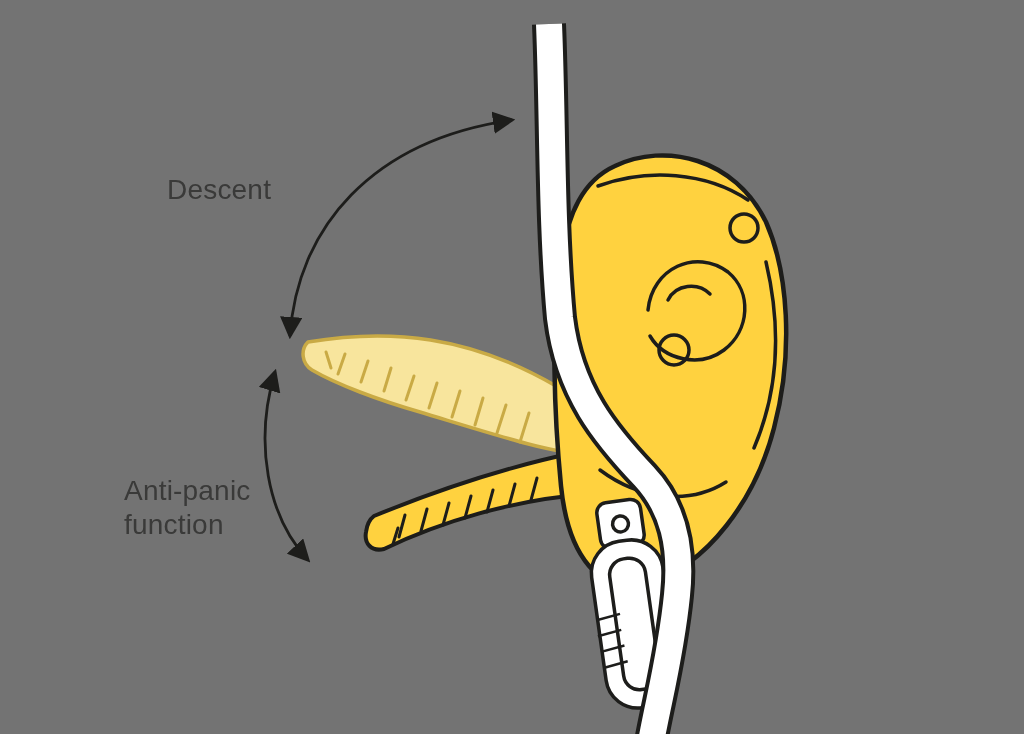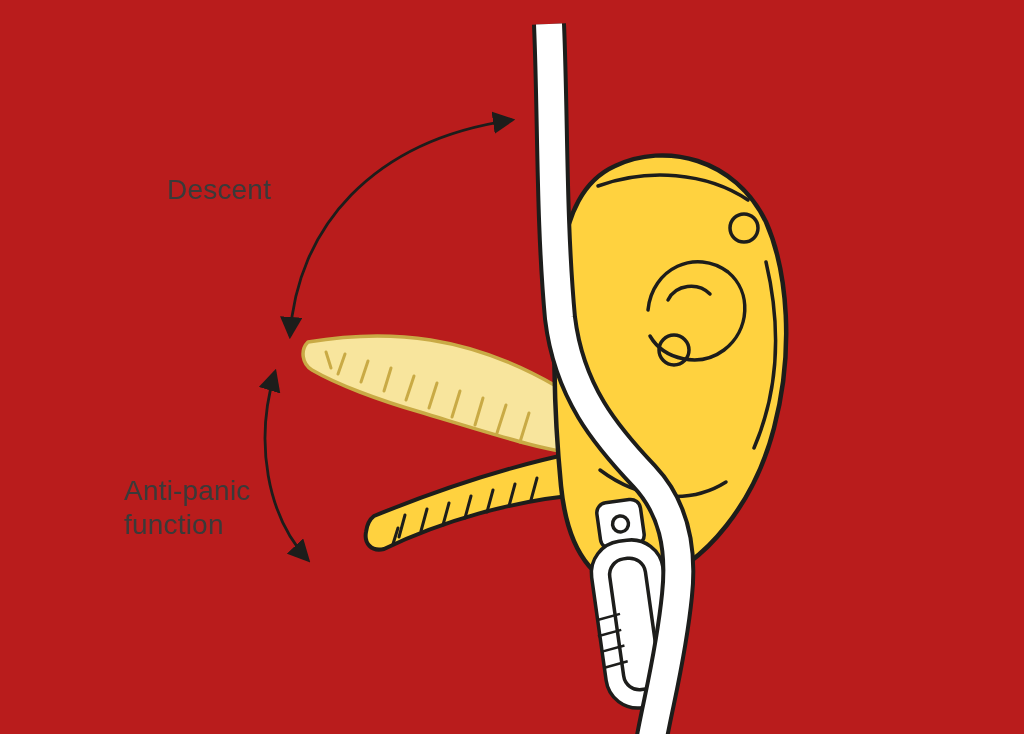--- a/index.html
+++ b/index.html
@@ -4,21 +4,21 @@
 <style>
   html, body {
     margin: 0;
     padding: 0;
     background: #ffffff;
   }
   .figure-canvas {
     position: relative;
     width: 1024px;
     height: 734px;
-    background: #b91c1c;
+    background: #737373;
     overflow: hidden;
     font-family: "Liberation Sans", sans-serif;
   }
   svg { display: block; }
   .diagram-label {
     font-family: "Liberation Sans", sans-serif;
     font-size: 28px;
     letter-spacing: 0.2px;
   }
   .outline { stroke: #1d1d1b; }

